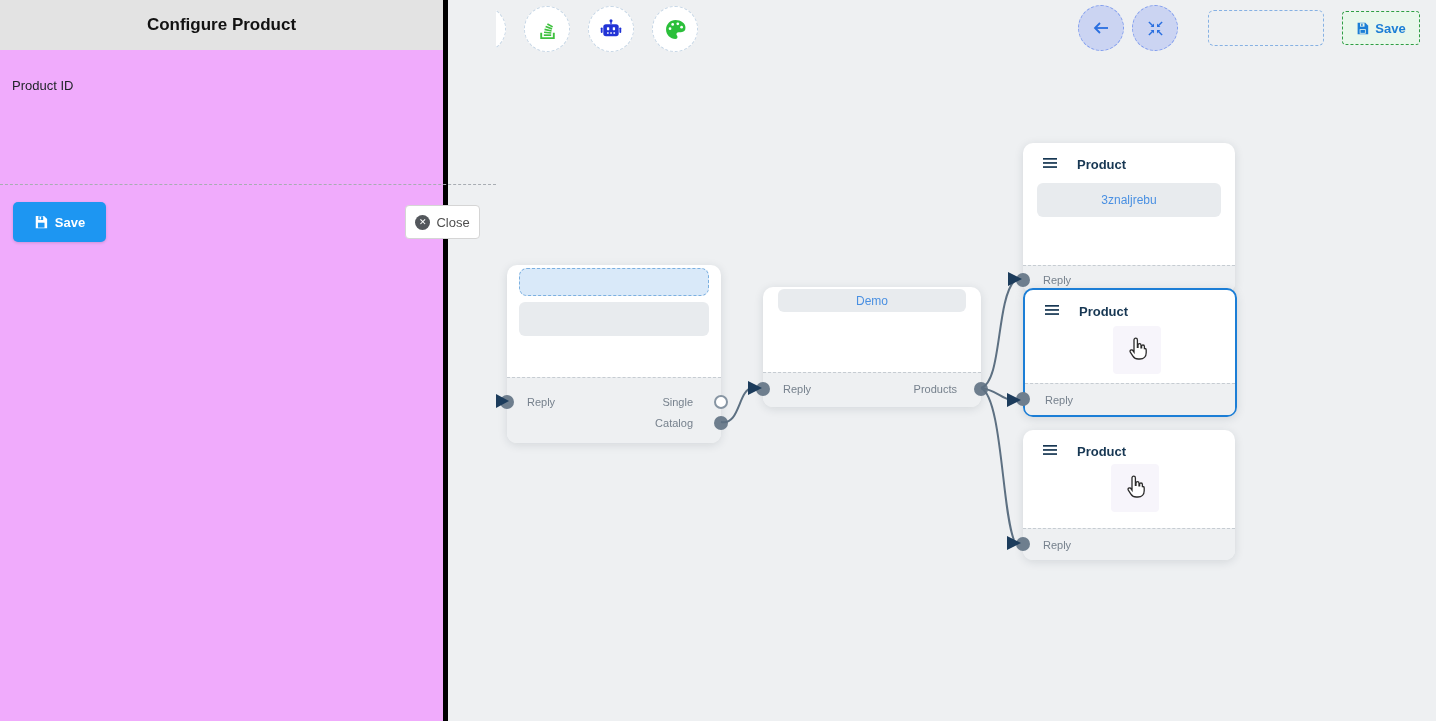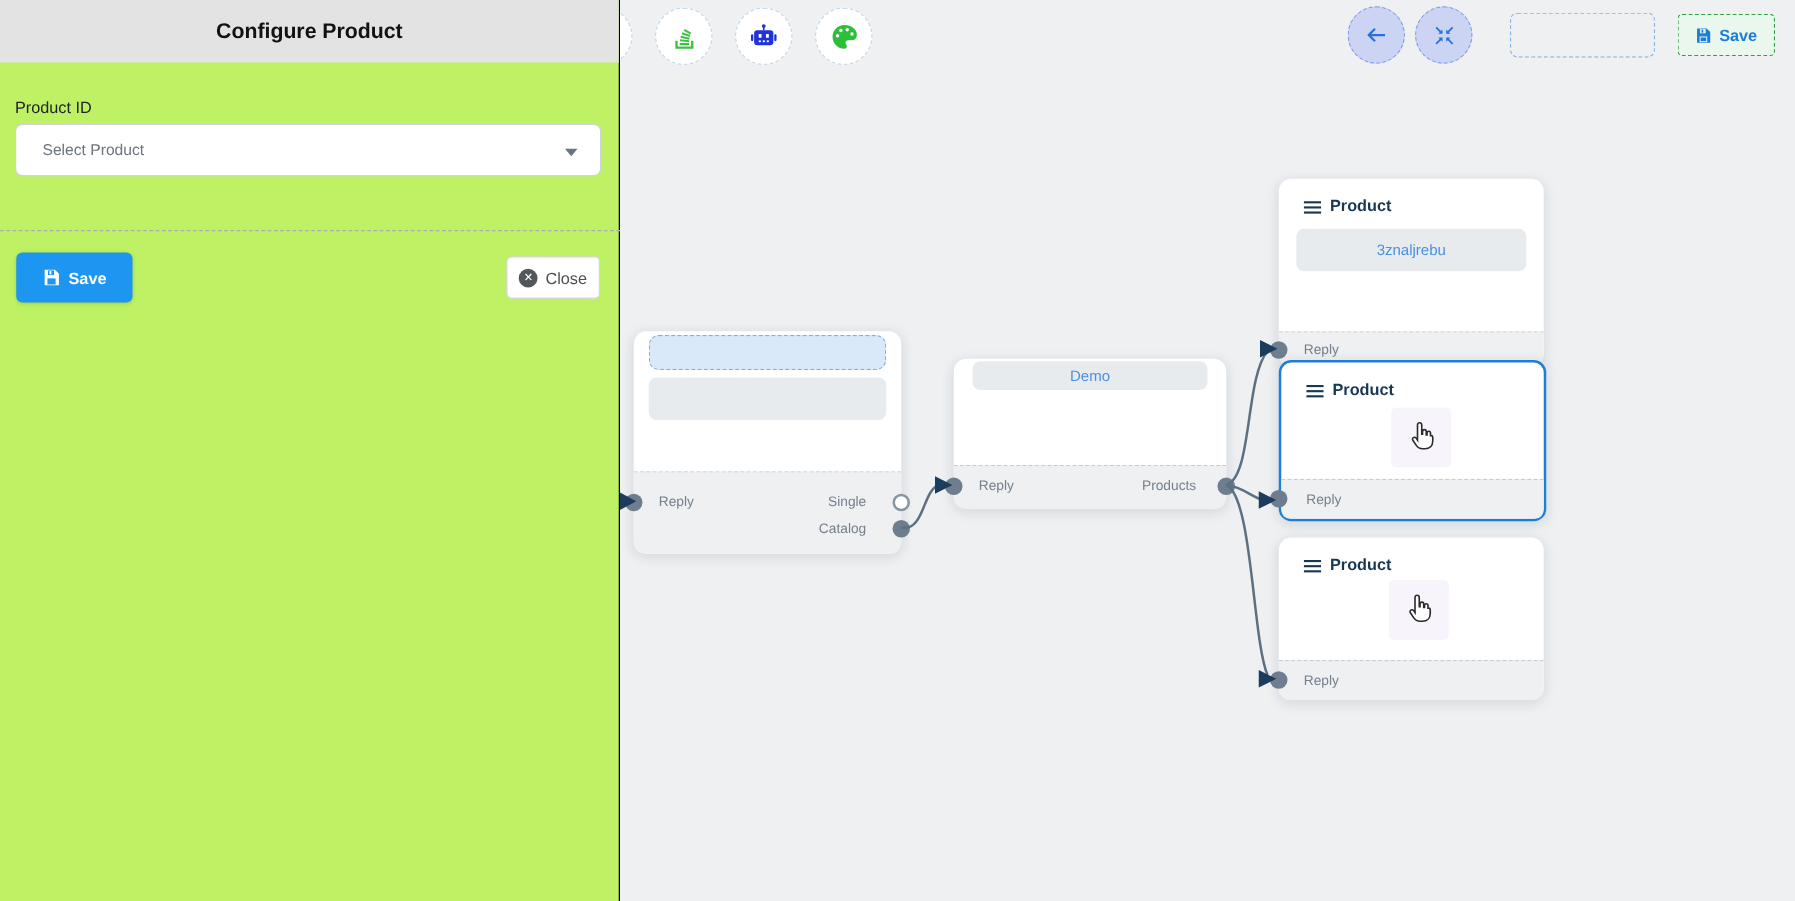--- a/index.html
+++ b/index.html
@@ -1,21 +1,21 @@
 <!DOCTYPE html>
 <html><head>
 <meta charset="utf-8">
 <style>
   * { margin:0; padding:0; box-sizing:border-box; }
   html,body { width:1436px; height:721px; overflow:hidden;
     font-family:"Liberation Sans", sans-serif; background:#eef0f2; }
 
   
-  .left-panel { position:absolute; left:0; top:0; width:496px; height:721px;
-    background:#bef264; border-right:1px solid #000000; z-index:10; }
+  .left-panel { position:absolute; left:0; top:0; width:448px; height:721px;
+    background:#f0abfc; border-right:5px solid #000000; z-index:10; }
   .panel-header { height:50px; background:#e3e3e3; display:flex; align-items:center;
     justify-content:center; font-size:17px; font-weight:700; color:#121212; }
   .field-label { position:absolute; left:12px; top:78px; font-size:13px; color:#212529; }
   .select-box { position:absolute; left:12px; top:99px; width:469px; height:42px;
     border:1px solid #ced4da; border-radius:6px; background:#fff; display:flex;
     align-items:center; padding-left:21px; font-size:12.5px; color:#6c757d; cursor:pointer; }
   .select-caret { position:absolute; right:18px; top:19px; width:0; height:0;
     border-left:5px solid transparent; border-right:5px solid transparent;
     border-top:6px solid #6c757d; }
   .panel-divider { position:absolute; left:0; top:184px; width:496px;
@@ -49,21 +49,21 @@
 
   
   .edges { position:absolute; left:0; top:0; width:940px; height:721px; z-index:3;
     pointer-events:none; }
   .edges path { stroke:#5d7082; stroke-width:2; fill:none; }
   .edges polygon { fill:#1c3c5c; }
 
   
   .node { position:absolute; background:#fff; border-radius:10px; z-index:2;
     box-shadow:0 2px 10px rgba(31,45,61,.13); cursor:pointer; }
-  .node-header { display:flex; align-items:flex-end; gap:7px; padding:14px 16px 6px 20px;
+  .node-header { display:flex; align-items:flex-start; gap:20px; padding:14px 16px 6px 20px;
     color:#173753; font-weight:700; font-size:13px; }
   .node-footer { position:absolute; left:0; right:0; bottom:0; background:#eef0f2;
     border-top:1px dashed #c6ccd2; border-radius:0 0 9px 9px; }
   .port-label { position:absolute; font-size:11px; color:#76818d; line-height:14px; }
   .port { position:absolute; width:14px; height:14px; border-radius:50%;
     background:#6e7e8e; cursor:crosshair; }
   .port-open { background:#fff; border:2px solid #8795a3; }
   .field-blue { margin:3px 12px 0; height:28px; background:#d9e9f9;
     border:1.5px dashed #7cb0e0; border-radius:8px; display:flex; align-items:center;
     justify-content:center; font-size:12.5px; font-weight:700; color:#212b36; cursor:pointer; }
@@ -79,24 +79,20 @@
   .n-prod2    { left:527px; top:288px; width:214px; height:129px;
                 border:2px solid #1c7ed6; }
   .n-prod3    { left:527px; top:430px; width:212px; height:130px; }
 </style>
 </head>
 <body>
 
 <div class="left-panel">
   <div class="panel-header">Configure Product</div>
   <div class="field-label">Product ID</div>
-  <div class="select-box">
-    <span>Select Product</span>
-    <span class="select-caret"></span>
-  </div>
   <div class="panel-divider"></div>
   <button class="btn-save-panel">
     <svg width="14" height="14" viewBox="0 0 16 16">
       <path d="M2 1h9.5L15 4.5V15H2z" fill="#fff"></path>
       <rect x="5" y="1.5" width="5.5" height="4.2" fill="#1d96f2"></rect>
       <rect x="6.4" y="2.1" width="1.7" height="3" fill="#fff"></rect>
       <rect x="4.5" y="8.8" width="7.5" height="5.6" fill="#1d96f2"></rect>
     </svg>
     <span>Save</span>
   </button>

